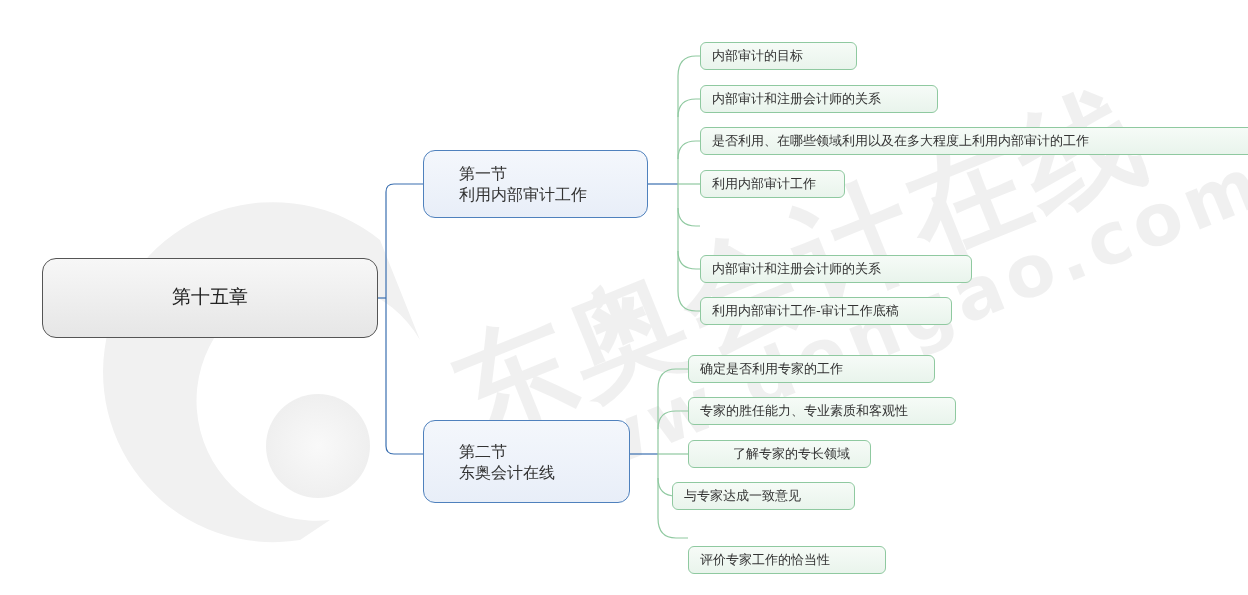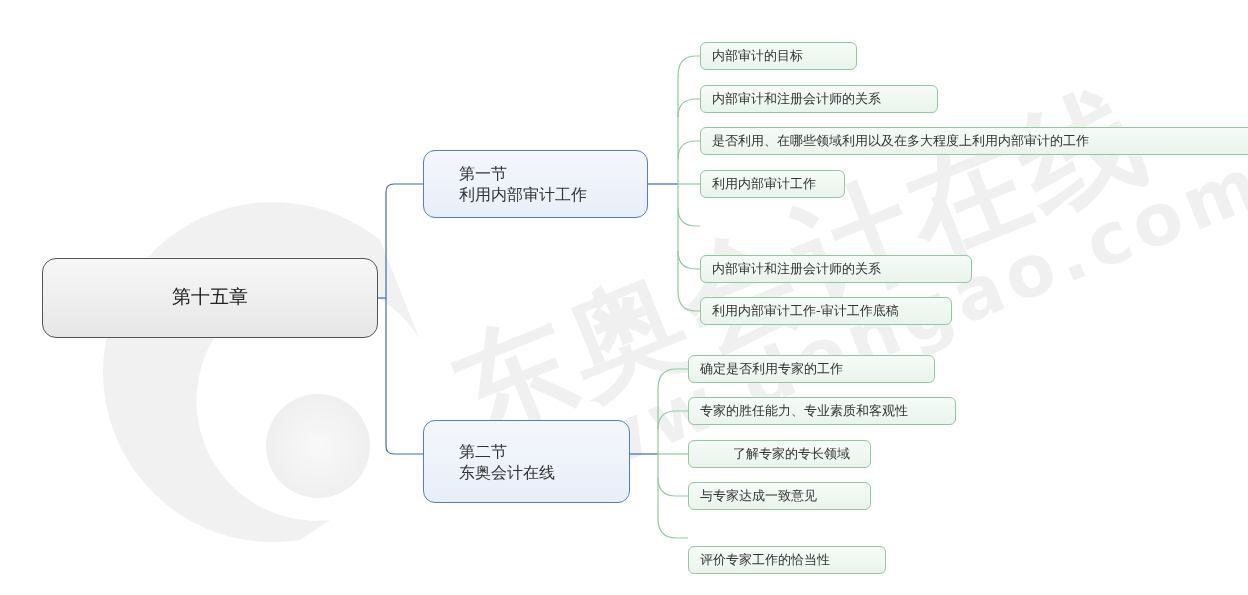--- a/index.html
+++ b/index.html
@@ -158,16 +158,16 @@
   <div class="node leaf" style="left:700px; top:42px; width:157px;">内部审计的目标</div>
   <div class="node leaf" style="left:700px; top:85px; width:238px;">内部审计和注册会计师的关系</div>
   <div class="node leaf" style="left:700px; top:127px; width:602px;">是否利用、在哪些领域利用以及在多大程度上利用内部审计的工作</div>
   <div class="node leaf" style="left:700px; top:170px; width:145px;">利用内部审计工作</div>
   <div class="node leaf" style="left:700px; top:255px; width:272px;">内部审计和注册会计师的关系</div>
   <div class="node leaf" style="left:700px; top:297px; width:252px;">利用内部审计工作-审计工作底稿</div>
 
   <div class="node leaf" style="left:688px; top:355px; width:247px;">确定是否利用专家的工作</div>
   <div class="node leaf" style="left:688px; top:397px; width:268px;">专家的胜任能力、专业素质和客观性</div>
   <div class="node leaf" style="left:688px; top:440px; width:183px;padding-left:44px;">了解专家的专长领域</div>
-  <div class="node leaf" style="left:688px; top:482px; width:183px;">与专家达成一致意见</div>
+  <div class="node leaf" style="left:672px; top:482px; width:183px;">与专家达成一致意见</div>
   <div class="node leaf" style="left:688px; top:524px; width:198px;margin-top:22px;">评价专家工作的恰当性</div>
 
 </div>
 
 </body></html>

